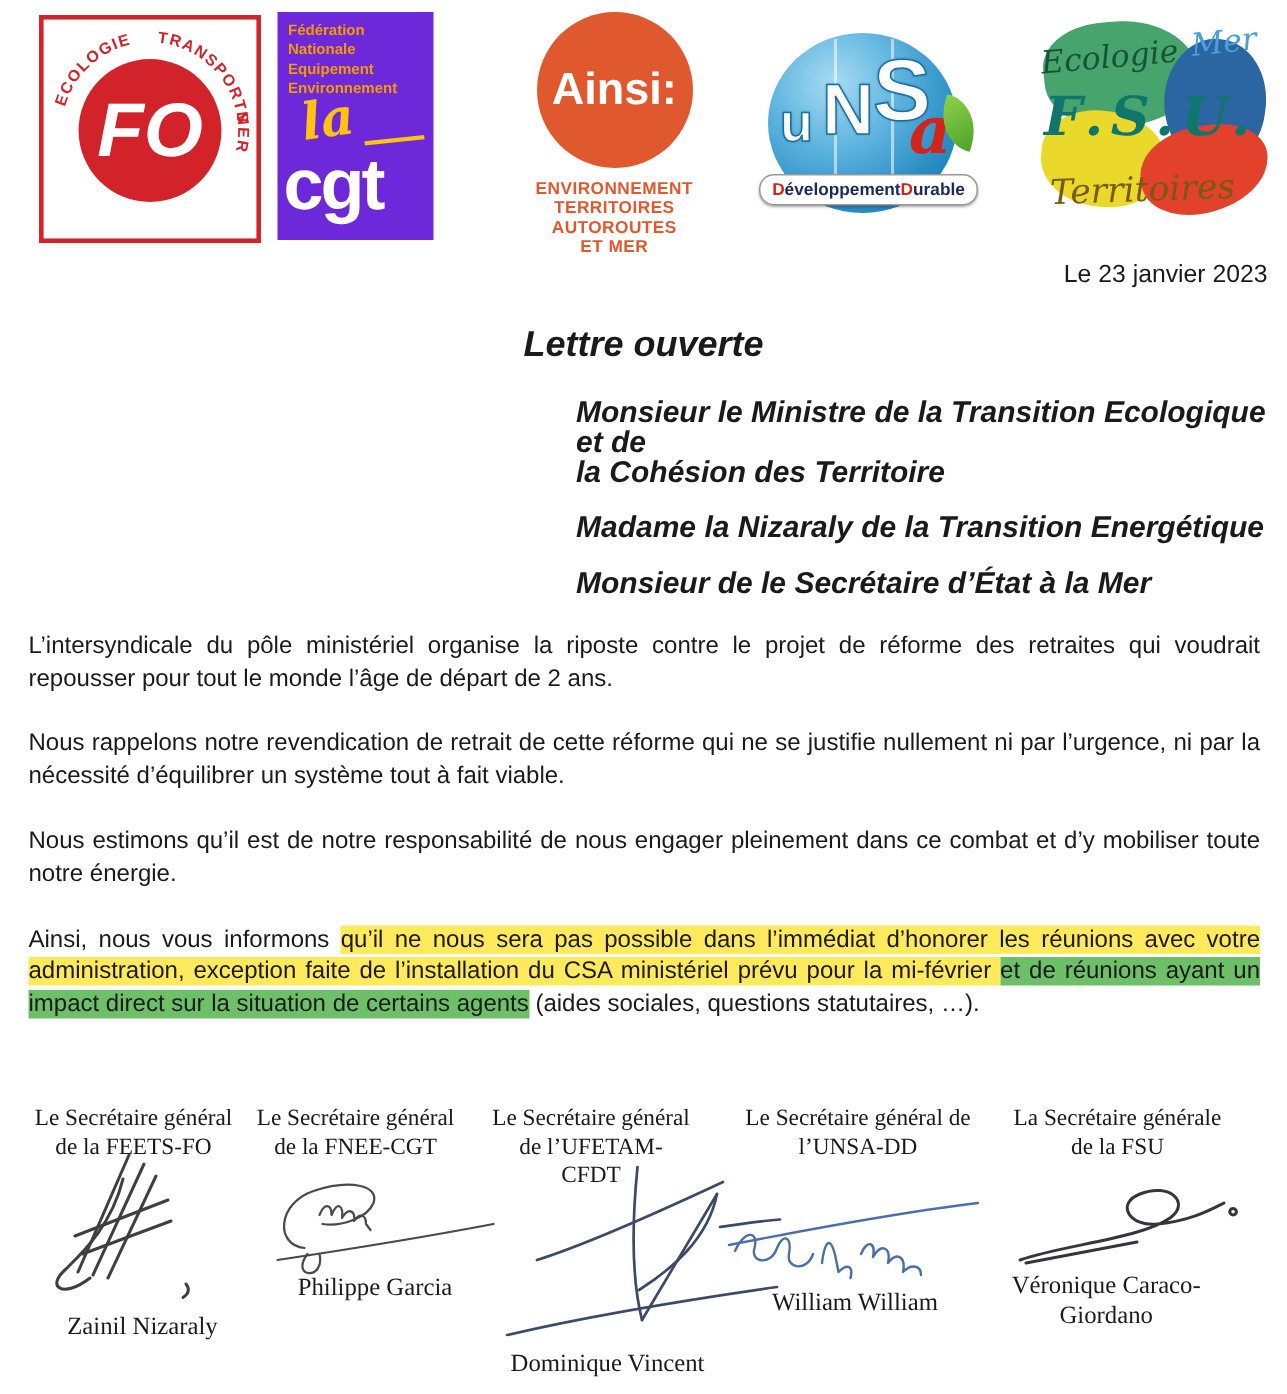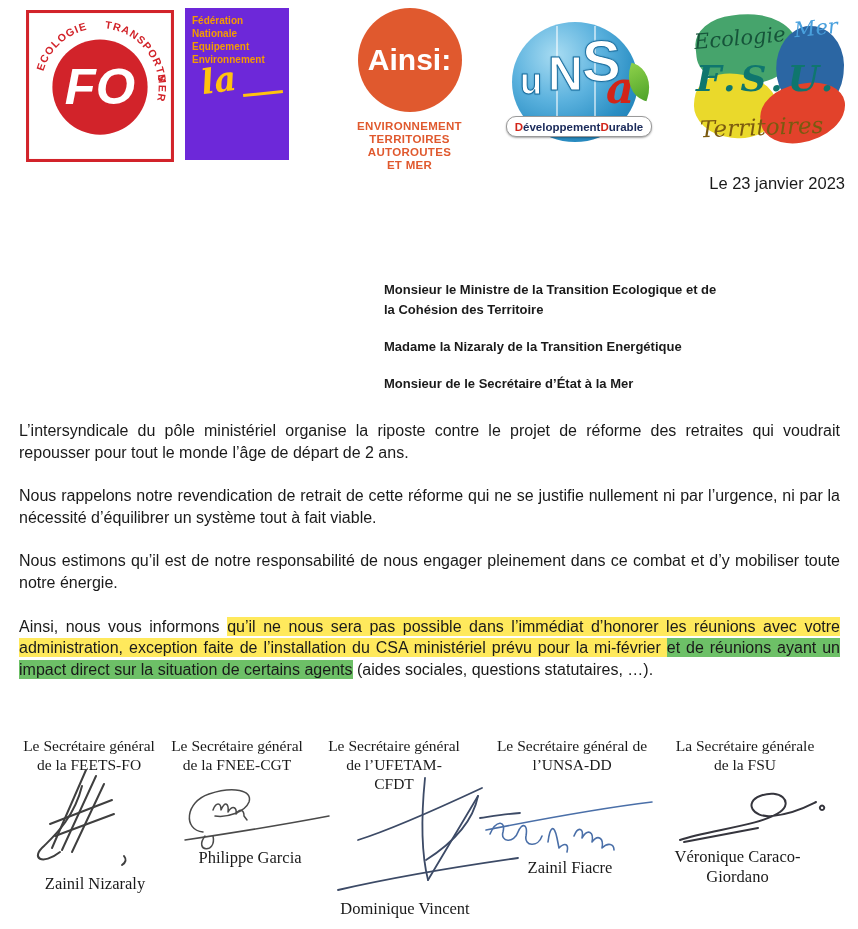--- a/index.html
+++ b/index.html
@@ -52,22 +52,22 @@
   .fsu-text{position:absolute;font-family:"DejaVu Serif",serif;font-style:italic;line-height:1;}
   .fsu-ecologie{left:6px;top:18px;font-size:21px;color:#16543a;transform:rotate(-5deg);}
   .fsu-mer{left:106px;top:8px;font-size:21px;color:#49a0dd;transform:rotate(-6deg);}
   .fsu-acro{left:8px;top:50px;font-size:36px;font-weight:bold;color:#0f766e;letter-spacing:5px;}
   .fsu-terr{left:12px;top:106px;font-size:23px;color:#7a5a10;transform:rotate(-2deg);}
 
   
   .date{position:absolute;right:13px;top:174px;font-size:16.5px;}
   .title{position:absolute;left:0;top:216px;width:858px;text-align:center;
          font-size:24px;font-weight:bold;font-style:italic;}
-  .recipients{position:absolute;left:384px;top:280px;width:462px;
-              font-size:13px;font-weight:bold;line-height:20px;}
+  .recipients{position:absolute;left:384px;top:265px;width:462px;
+              font-size:20px;font-weight:bold;font-style:italic;line-height:20px;}
   .recipients .r{margin-bottom:17px;}
 
   
   .bodytext{position:absolute;left:19px;top:420px;width:821px;font-size:16px;line-height:21.6px;
             text-align:justify;}
   .bodytext p{margin:0 0 22px 0;}
   .hl{padding:1px 0;box-decoration-break:clone;-webkit-box-decoration-break:clone;}
 
   
   .sig-title{position:absolute;top:736px;font-family:Liberation Serif, serif;font-size:15.5px;
@@ -114,20 +114,21 @@
     </svg>
   </div>
 
   <div class="logo logo-cgt">
     <div class="cgt-fed pre">Fédération
 Nationale
 Equipement
 Environnement</div>
     <div class="cgt-la">la</div>
     <div class="cgt-la-dash"></div>
+    <div class="cgt-acronym">cgt</div>
   </div>
 
   <div class="logo logo-cfdt">
     <div class="cfdt-circle">
       <span class="cfdt-acronym">Ainsi:</span>
     </div>
     <div class="cfdt-sub pre">ENVIRONNEMENT
 TERRITOIRES
 AUTOROUTES
 ET MER</div>
@@ -155,20 +156,21 @@
     <div class="fsu-blob fsu-blue"></div>
     <div class="fsu-blob fsu-yellow"></div>
     <div class="fsu-blob fsu-red"></div>
     <span class="fsu-text fsu-ecologie">Ecologie</span>
     <span class="fsu-text fsu-mer">Mer</span>
     <span class="fsu-text fsu-acro">F.S.U.</span>
     <span class="fsu-text fsu-terr">Territoires</span>
   </div>
 
   <div class="date">Le 23 janvier 2023</div>
+  <div class="title">Lettre ouverte</div>
 
   <div class="recipients">
     <div class="r pre">Monsieur le Ministre de la Transition Ecologique et de
 la Cohésion des Territoire</div>
     <div class="r">Madame la Nizaraly de la Transition Energétique</div>
     <div class="r">Monsieur de le Secrétaire d’État à la Mer</div>
   </div>
 
   <div class="bodytext">
     <p>L’intersyndicale du pôle ministériel organise la riposte contre le projet de réforme des retraites qui voudrait repousser pour tout le monde l’âge de départ de 2 ans.</p>
@@ -234,17 +236,17 @@
     <g stroke="#35353d" stroke-width="2">
       <path d="M12,58 C40,48 92,44 112,30 C126,20 112,6 92,14 C76,20 84,36 104,34 C126,32 140,24 148,20"></path>
       <path d="M16,60 L90,46"></path>
       <path d="M154,28 a2.2,2.2 0 1 1 .1,0"></path>
     </g>
   </svg>
 
   <div class="sig-name sn1">Zainil Nizaraly</div>
   <div class="sig-name sn2">Philippe Garcia</div>
   <div class="sig-name sn3">Dominique Vincent</div>
-  <div class="sig-name sn4">Zainil Fiacre</div>
+  <div class="sig-name sn4">William William</div>
   <div class="sig-name sn5 pre">Véronique Caraco-
 Giordano</div>
 
 </div>
 
 </body></html>

